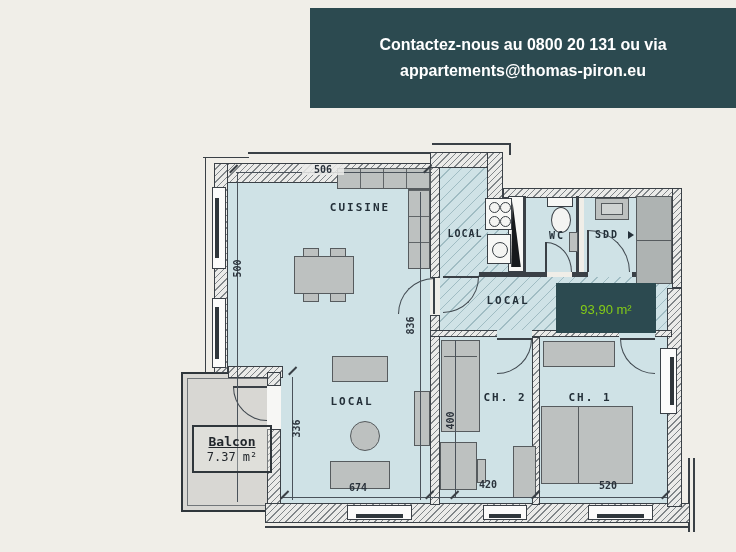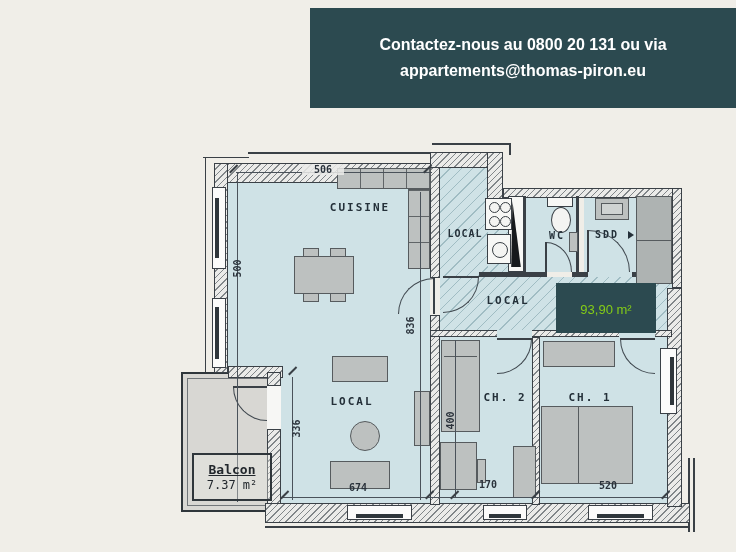--- a/index.html
+++ b/index.html
@@ -43,21 +43,21 @@
     position:absolute;left:556px;top:283px;width:100px;height:50px;
     background:#2c4a50;color:#fff;text-align:center;
     display:flex;flex-direction:column;justify-content:center;
   }
   .unitbox .code{font-weight:bold;font-size:15px;letter-spacing:.5px;}
   .unitbox .area{font-size:13px;color:#84cc16;margin-top:2px;}
   .balcbox{
     position:absolute;left:192px;top:425px;width:76px;height:44px;
     border:2px solid #2f363b;background:rgba(238,237,233,.35);
     text-align:center;font-family:"DejaVu Sans Mono", monospace;color:#22272c;
-    display:flex;flex-direction:column;justify-content:center;margin-top:28px;
+    display:flex;flex-direction:column;justify-content:center;
   }
   .balcbox .bname{font-weight:bold;font-size:13px;text-decoration:underline;}
   .balcbox .barea{font-size:12px;margin-top:1px;}
   .circle{position:absolute;border:1px solid #3a4046;border-radius:50%;background:#f4f4f2;}
 </style>
 </head>
 <body>
 
 <div class="banner">
   <div>Contactez-nous au 0800 20 131 ou via</div>
@@ -212,21 +212,21 @@
   <div class="tick" style="left:449px;top:494px;"></div>
   <div class="tick" style="left:530px;top:494px;"></div>
   <div class="tick" style="left:660px;top:494px;"></div>
 
   <div class="dim" style="left:302px;top:164px;width:42px;background:rgba(235,235,233,.85);">506</div>
   <div class="dim v" style="left:222px;top:263px;width:30px;">500</div>
   <div class="dim v" style="left:395px;top:320px;width:30px;">836</div>
   <div class="dim v" style="left:281px;top:423px;width:30px;">336</div>
   <div class="dim v" style="left:435px;top:415px;width:30px;">400</div>
   <div class="dim" style="left:338px;top:482px;width:40px;">674</div>
-  <div class="dim" style="left:468px;top:479px;width:40px;">170</div>
+  <div class="dim" style="left:468px;top:479px;width:40px;">420</div>
   <div class="dim" style="left:588px;top:480px;width:40px;">520</div>
 
   <div class="rlabel" style="left:320px;top:201px;width:80px;">CUISINE</div>
   <div class="rlabel" style="left:438px;top:228px;width:54px;font-size:10px;letter-spacing:1px;">LOCAL</div>
   <div class="rlabel" style="left:540px;top:230px;width:34px;font-size:10px;">WC</div>
   <div class="rlabel" style="left:586px;top:229px;width:42px;font-size:10px;">SDD</div>
   <div class="abs" style="left:628px;top:231px;width:0;height:0;border-left:6px solid #243039;border-top:4px solid transparent;border-bottom:4px solid transparent;"></div>
   <div class="rlabel" style="left:480px;top:294px;width:56px;">LOCAL</div>
   <div class="rlabel" style="left:316px;top:395px;width:72px;">LOCAL</div>
   <div class="rlabel" style="left:477px;top:391px;width:56px;">CH. 2</div>

